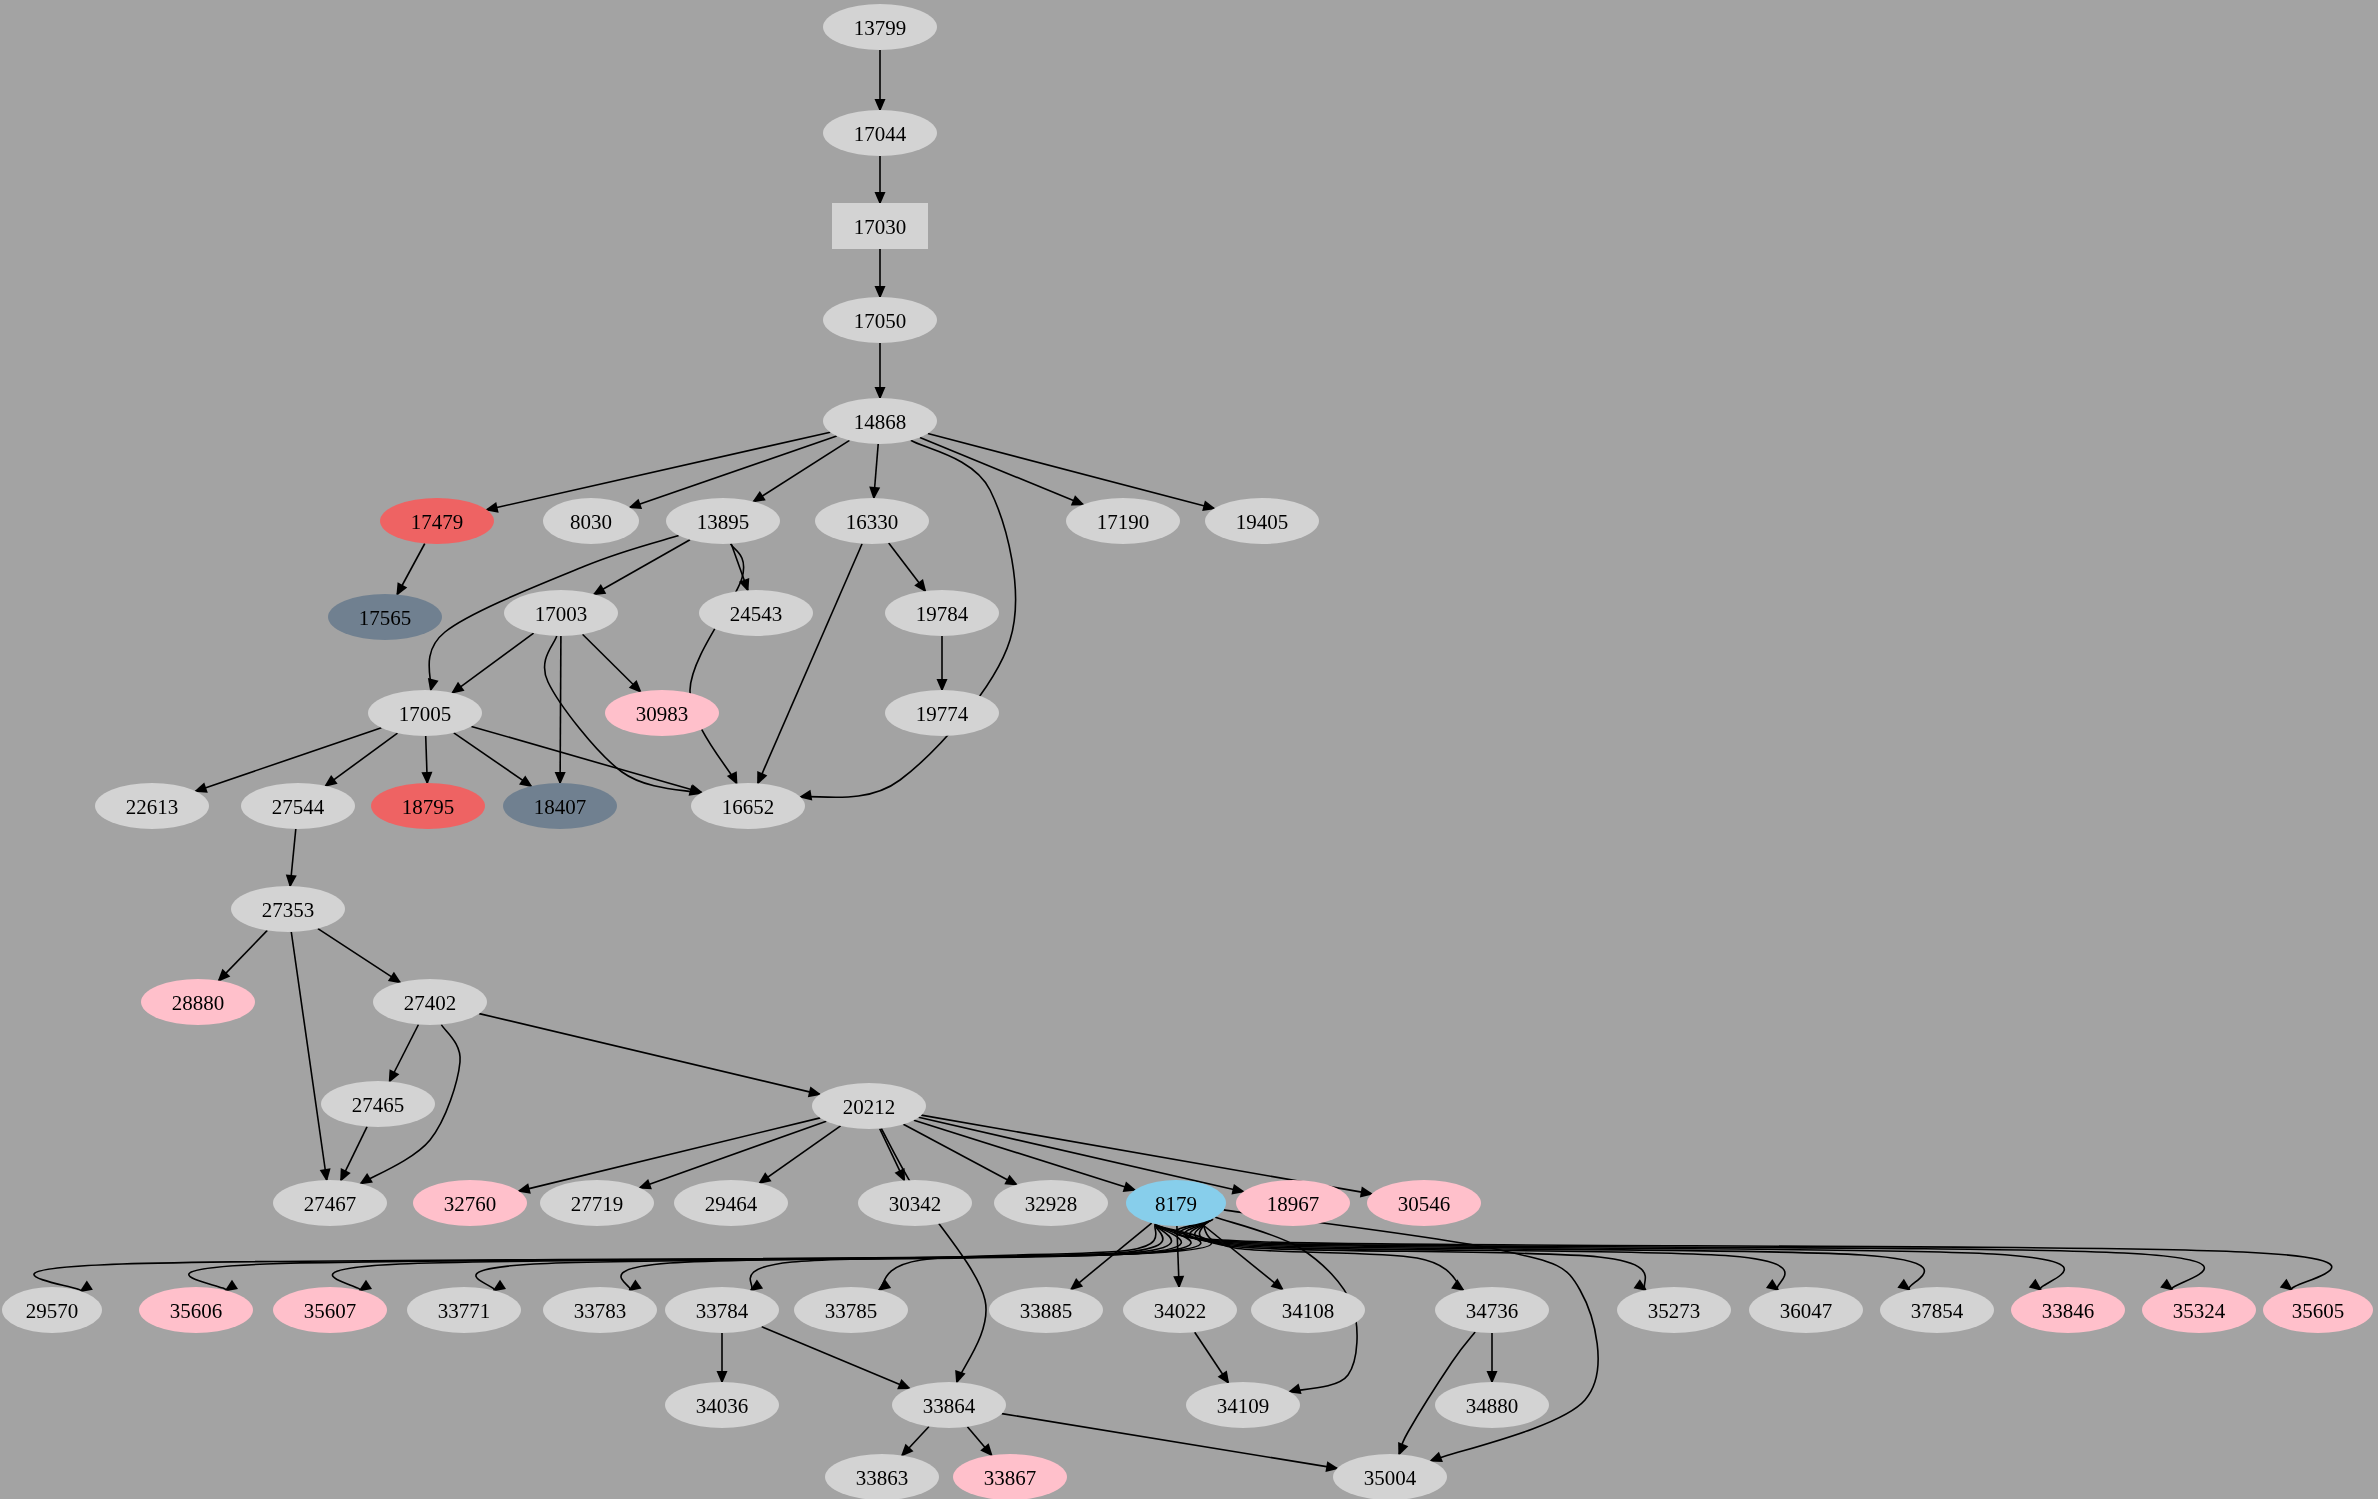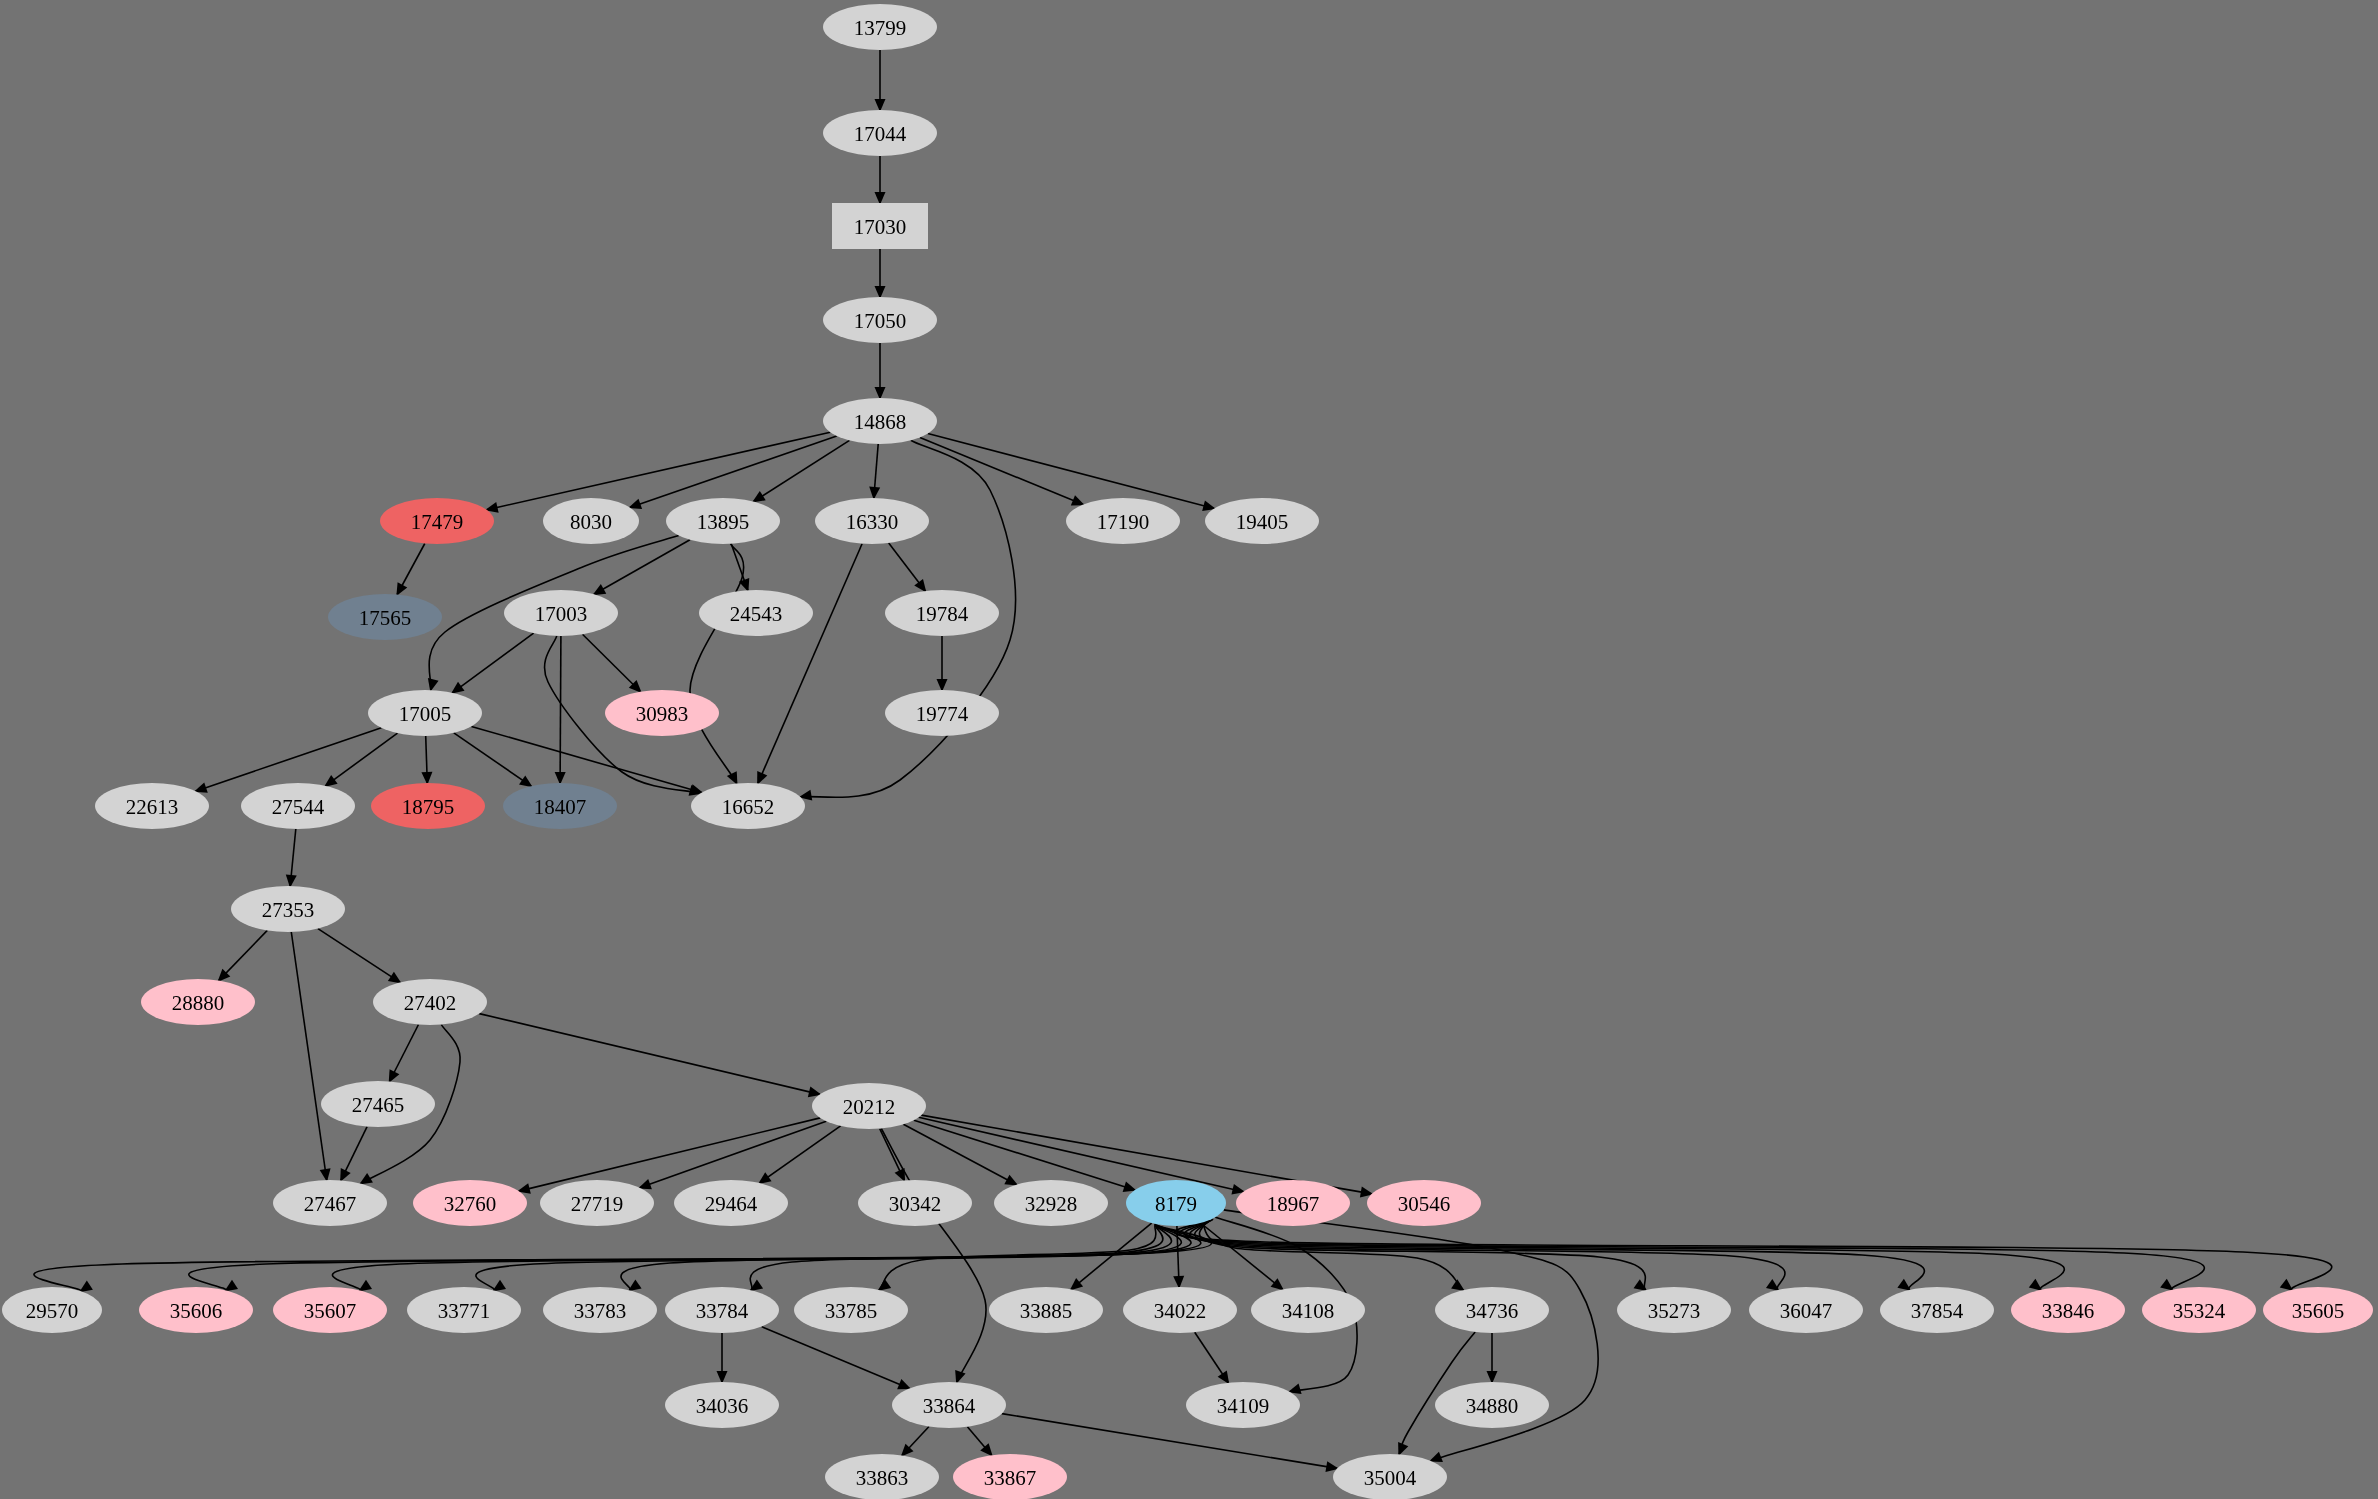--- a/index.html
+++ b/index.html
@@ -1,17 +1,17 @@
 <!DOCTYPE html>
 <html><head>
 <meta charset="utf-8">
 <style>
   html,body{margin:0;padding:0;background:#ffffff;}
   .graph-wrap{
-    width:2378px;height:1499px;position:relative;background:#737373;
+    width:2378px;height:1499px;position:relative;background:#a3a3a3;
     font-family:"Liberation Serif","DejaVu Serif",serif;
   }
   svg{display:block;}
   .edge{stroke:#000000;stroke-width:1.6;fill:none;}
   .node-shape{stroke:none;}
   .node-label{
     font-family:"Liberation Serif","DejaVu Serif",serif;
     font-size:21px;fill:#000000;text-anchor:middle;dominant-baseline:central;
   }
 </style>

